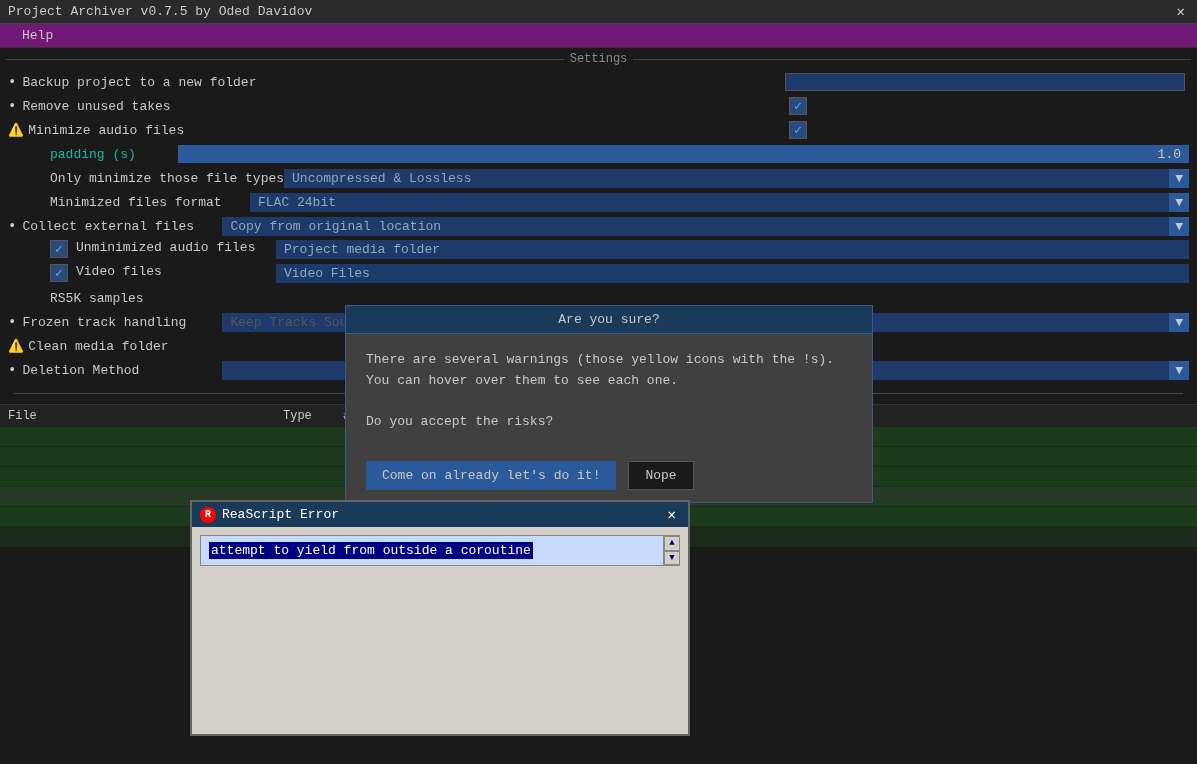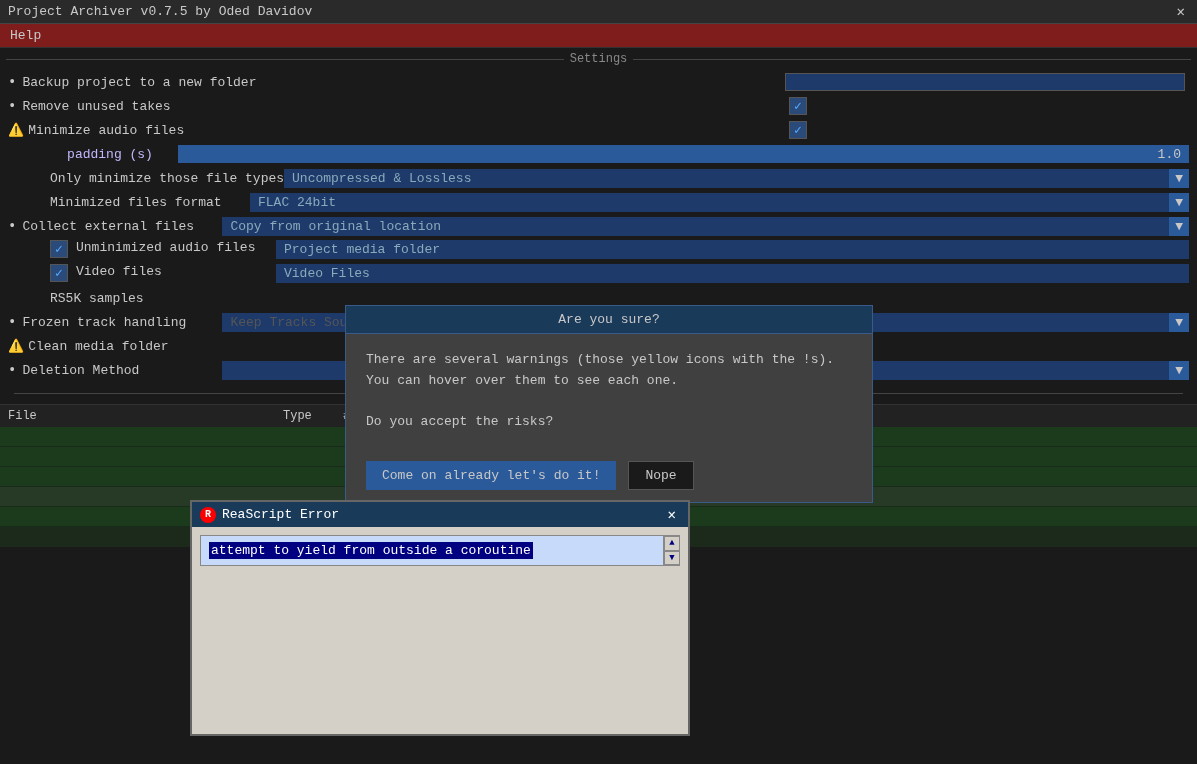--- a/index.html
+++ b/index.html
@@ -26,22 +26,22 @@
     }
     .title-bar-close {
       cursor: pointer;
       color: #c8c8c8;
       font-size: 14px;
       padding: 0 4px;
     }
 
     
     .menu-bar {
-      background: #7f1d1d;
-      padding: 4px 4px;
+      background: #701a75;
+      padding: 4px 16px;
       border-bottom: 1px solid #333;
     }
     .menu-bar span {
       cursor: pointer;
       color: #c8c8c8;
       padding: 2px 6px;
     }
 
     
     .section-header {
@@ -107,23 +107,22 @@
     }
 
     
     .slider-row {
       display: flex;
       align-items: center;
       padding: 2px 8px 2px 50px;
       min-height: 24px;
     }
     .slider-label {
-      color: #c4b5fd;
+      color: #14b8a6;
       min-width: 120px;
-      text-align: center;
     }
     .slider-track {
       flex: 1;
       height: 18px;
       background: #1e3a6a;
       position: relative;
       margin-left: 8px;
     }
     .slider-fill {
       height: 100%;

